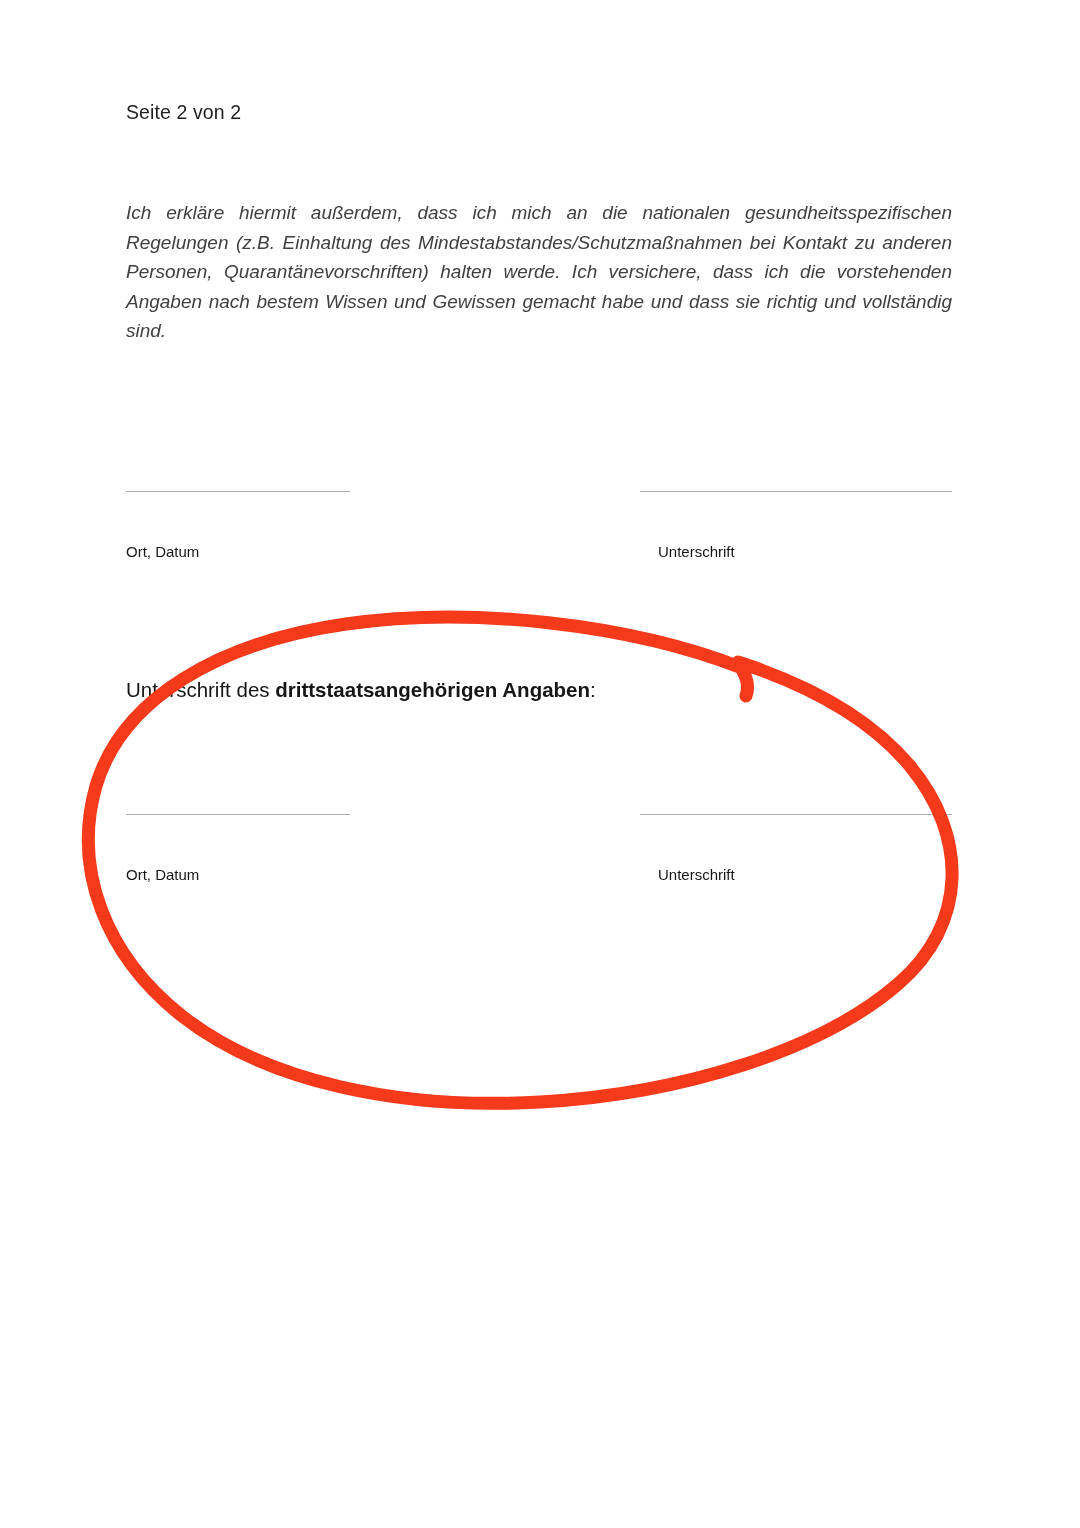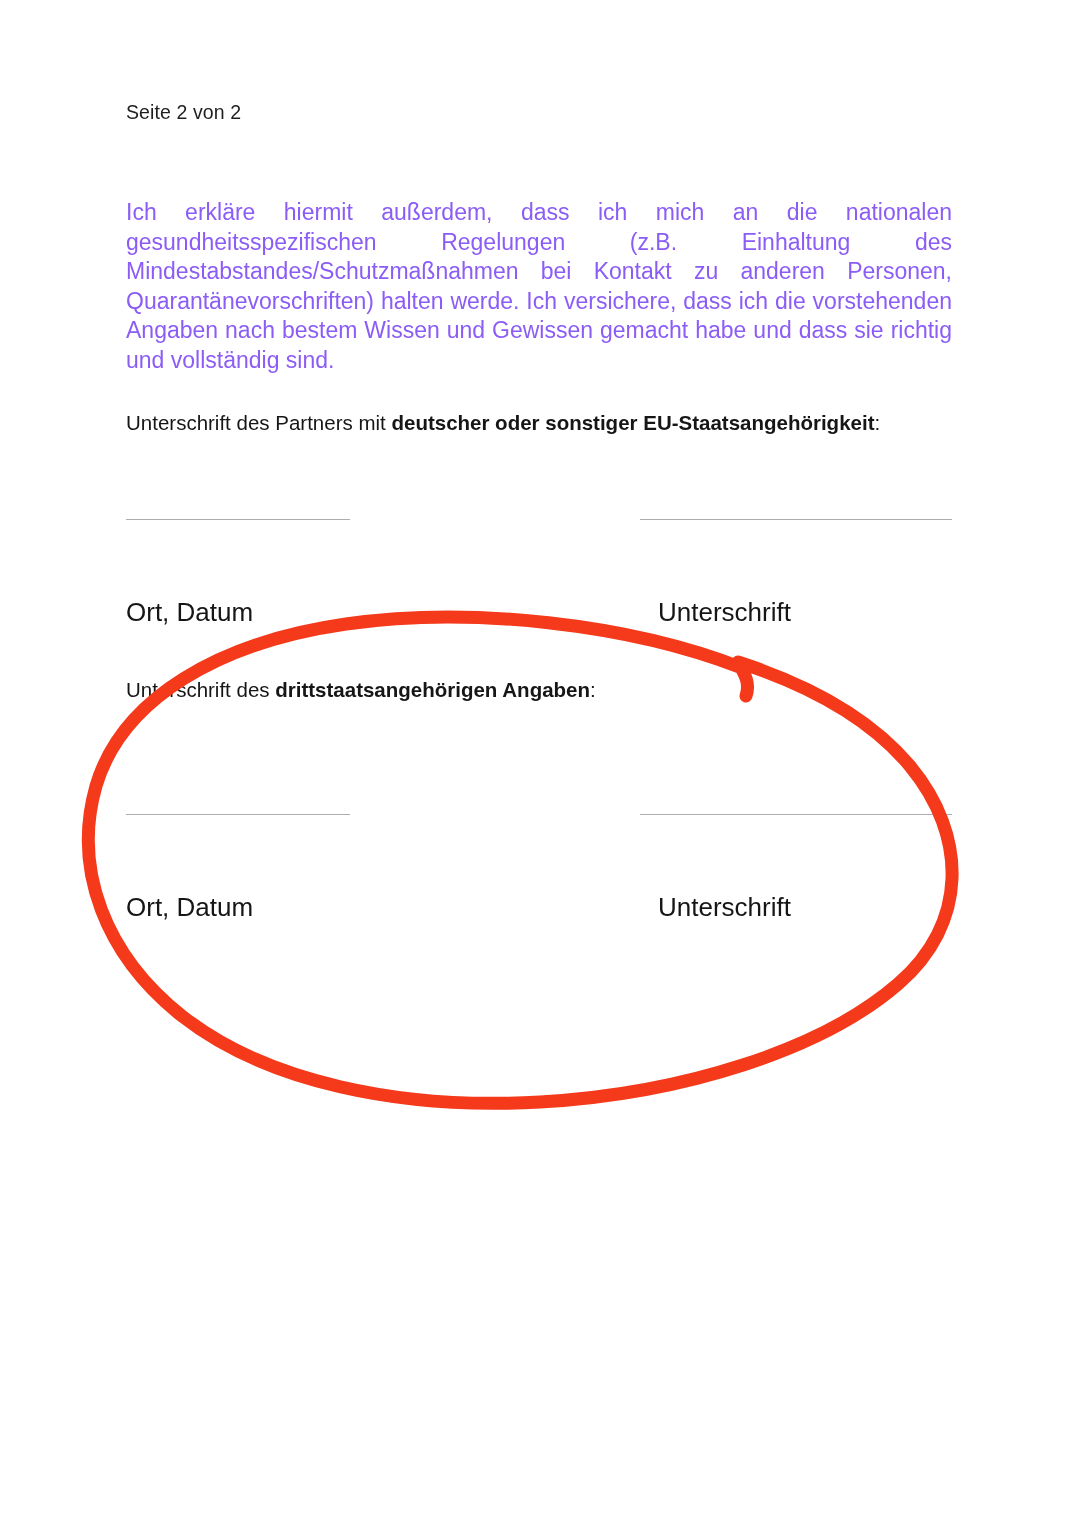--- a/index.html
+++ b/index.html
@@ -24,25 +24,26 @@
     top: 101px;
     font-size: 19.5px;
     letter-spacing: 0.1px;
     color: #1f1f1f;
   }
   .paragraph {
     position: absolute;
     left: 126px;
     top: 198px;
     width: 826px;
-    font-size: 23px;
+    font-size: 19px;
     line-height: 29.5px;
     text-align: justify;
     text-justify: inter-word;
-    color: #8b5cf6;
+    color: #404040;
+    font-style: italic;
   }
   .sig-block {
     position: absolute;
     left: 126px;
     width: 826px;
   }
   .sig-heading {
     font-size: 20.5px;
     line-height: 28px;
     color: #161616;
@@ -69,23 +70,22 @@
     left: 514px;
     width: 312px;
   }
   .labels-row {
     position: relative;
     height: 30px;
   }
   .label {
     position: absolute;
     top: 0;
-    font-size: 26px;
+    font-size: 15px;
     color: #161616;
-    margin-top: 26px;
   }
   .label.left { left: 0; }
   .label.right { left: 532px; }
 
   
   .block-1 { top: 409px; }
   .block-1 .lines-row { margin-top: 82px; }
   .block-1 .labels-row { margin-top: 12px; }
 
   
@@ -112,23 +112,20 @@
 </head>
 <body>
 
 <div class="page">
 
   <div class="page-label">Seite 2 von 2</div>
 
   <div class="paragraph">Ich erkläre hiermit außerdem, dass ich mich an die nationalen gesundheitsspezifischen Regelungen (z.B. Einhaltung des Mindestabstandes/Schutzmaßnahmen bei Kontakt zu anderen Personen, Quarantänevorschriften) halten werde. Ich versichere, dass ich die vorstehenden Angaben nach bestem Wissen und Gewissen gemacht habe und dass sie richtig und vollständig sind.</div>
 
   <div class="sig-block block-1">
-    <div class="sig-heading">
-      <span>Unterschrift des Partners mit </span><b>deutscher oder sonstiger EU-Staatsangehörigkeit</b><span>:</span>
-    </div>
     <div class="lines-row">
       <div class="rule left"></div>
       <div class="rule right"></div>
     </div>
     <div class="labels-row">
       <div class="label left">Ort, Datum</div>
       <div class="label right">Unterschrift</div>
     </div>
   </div>
 

